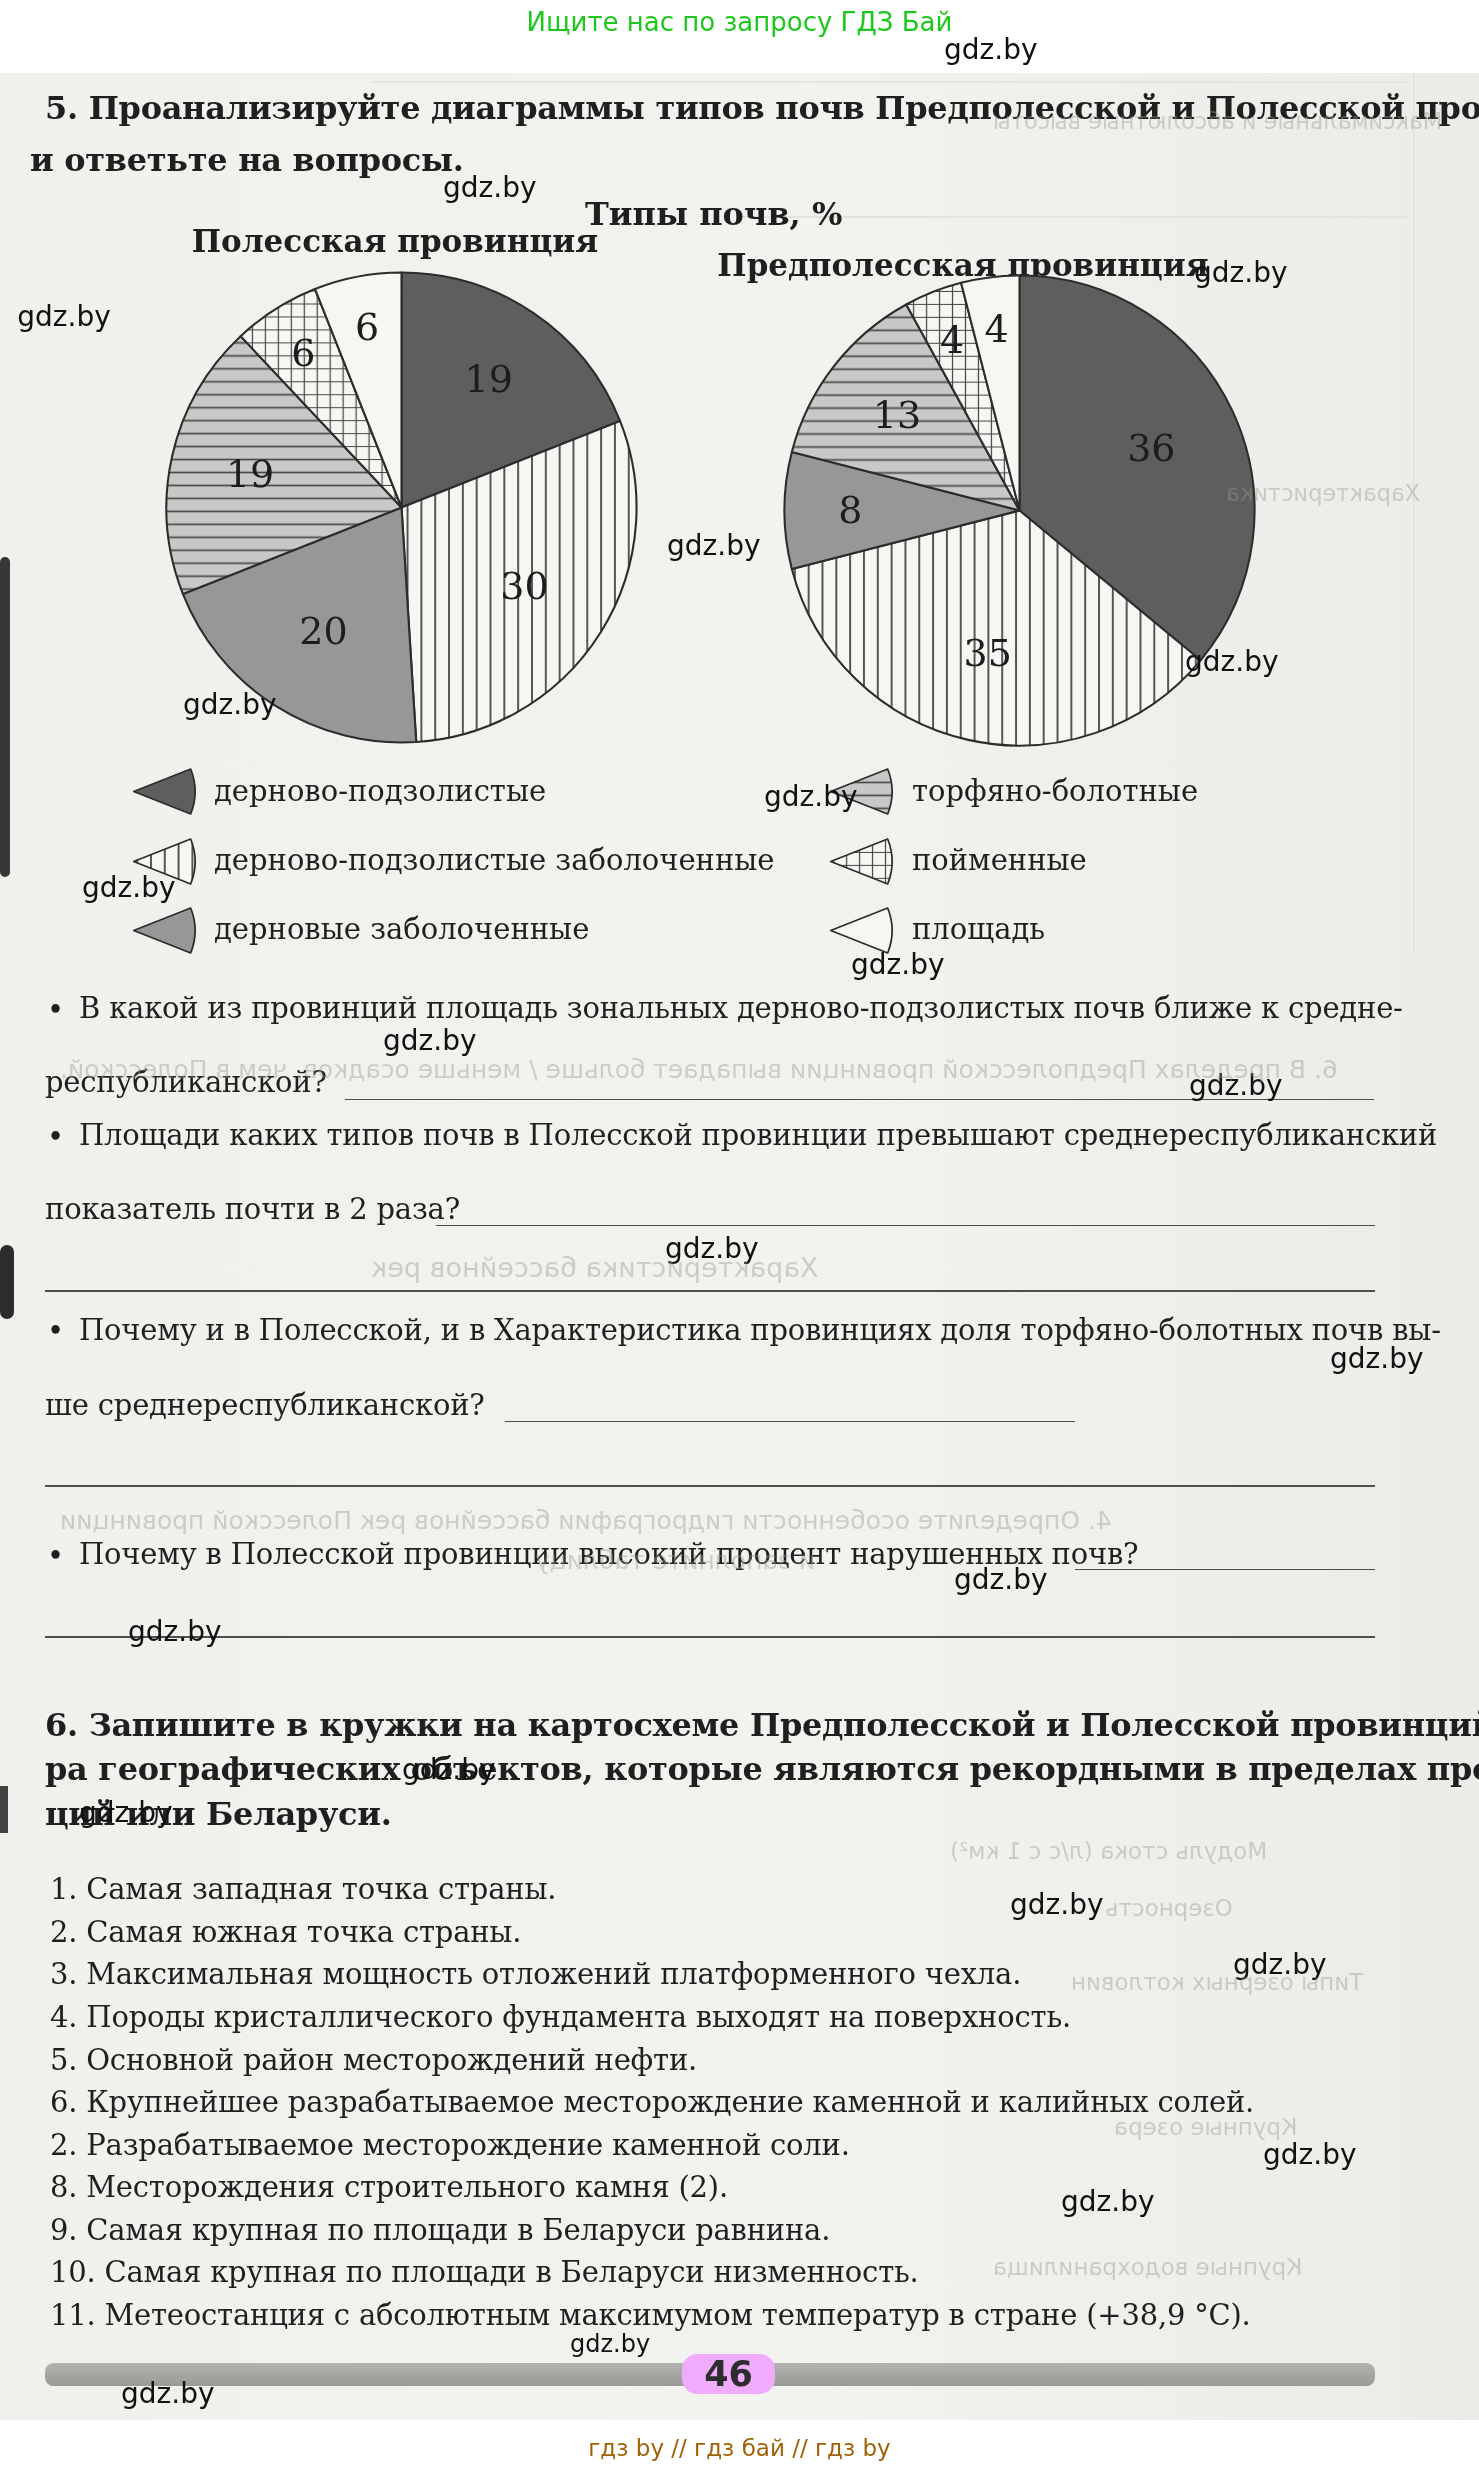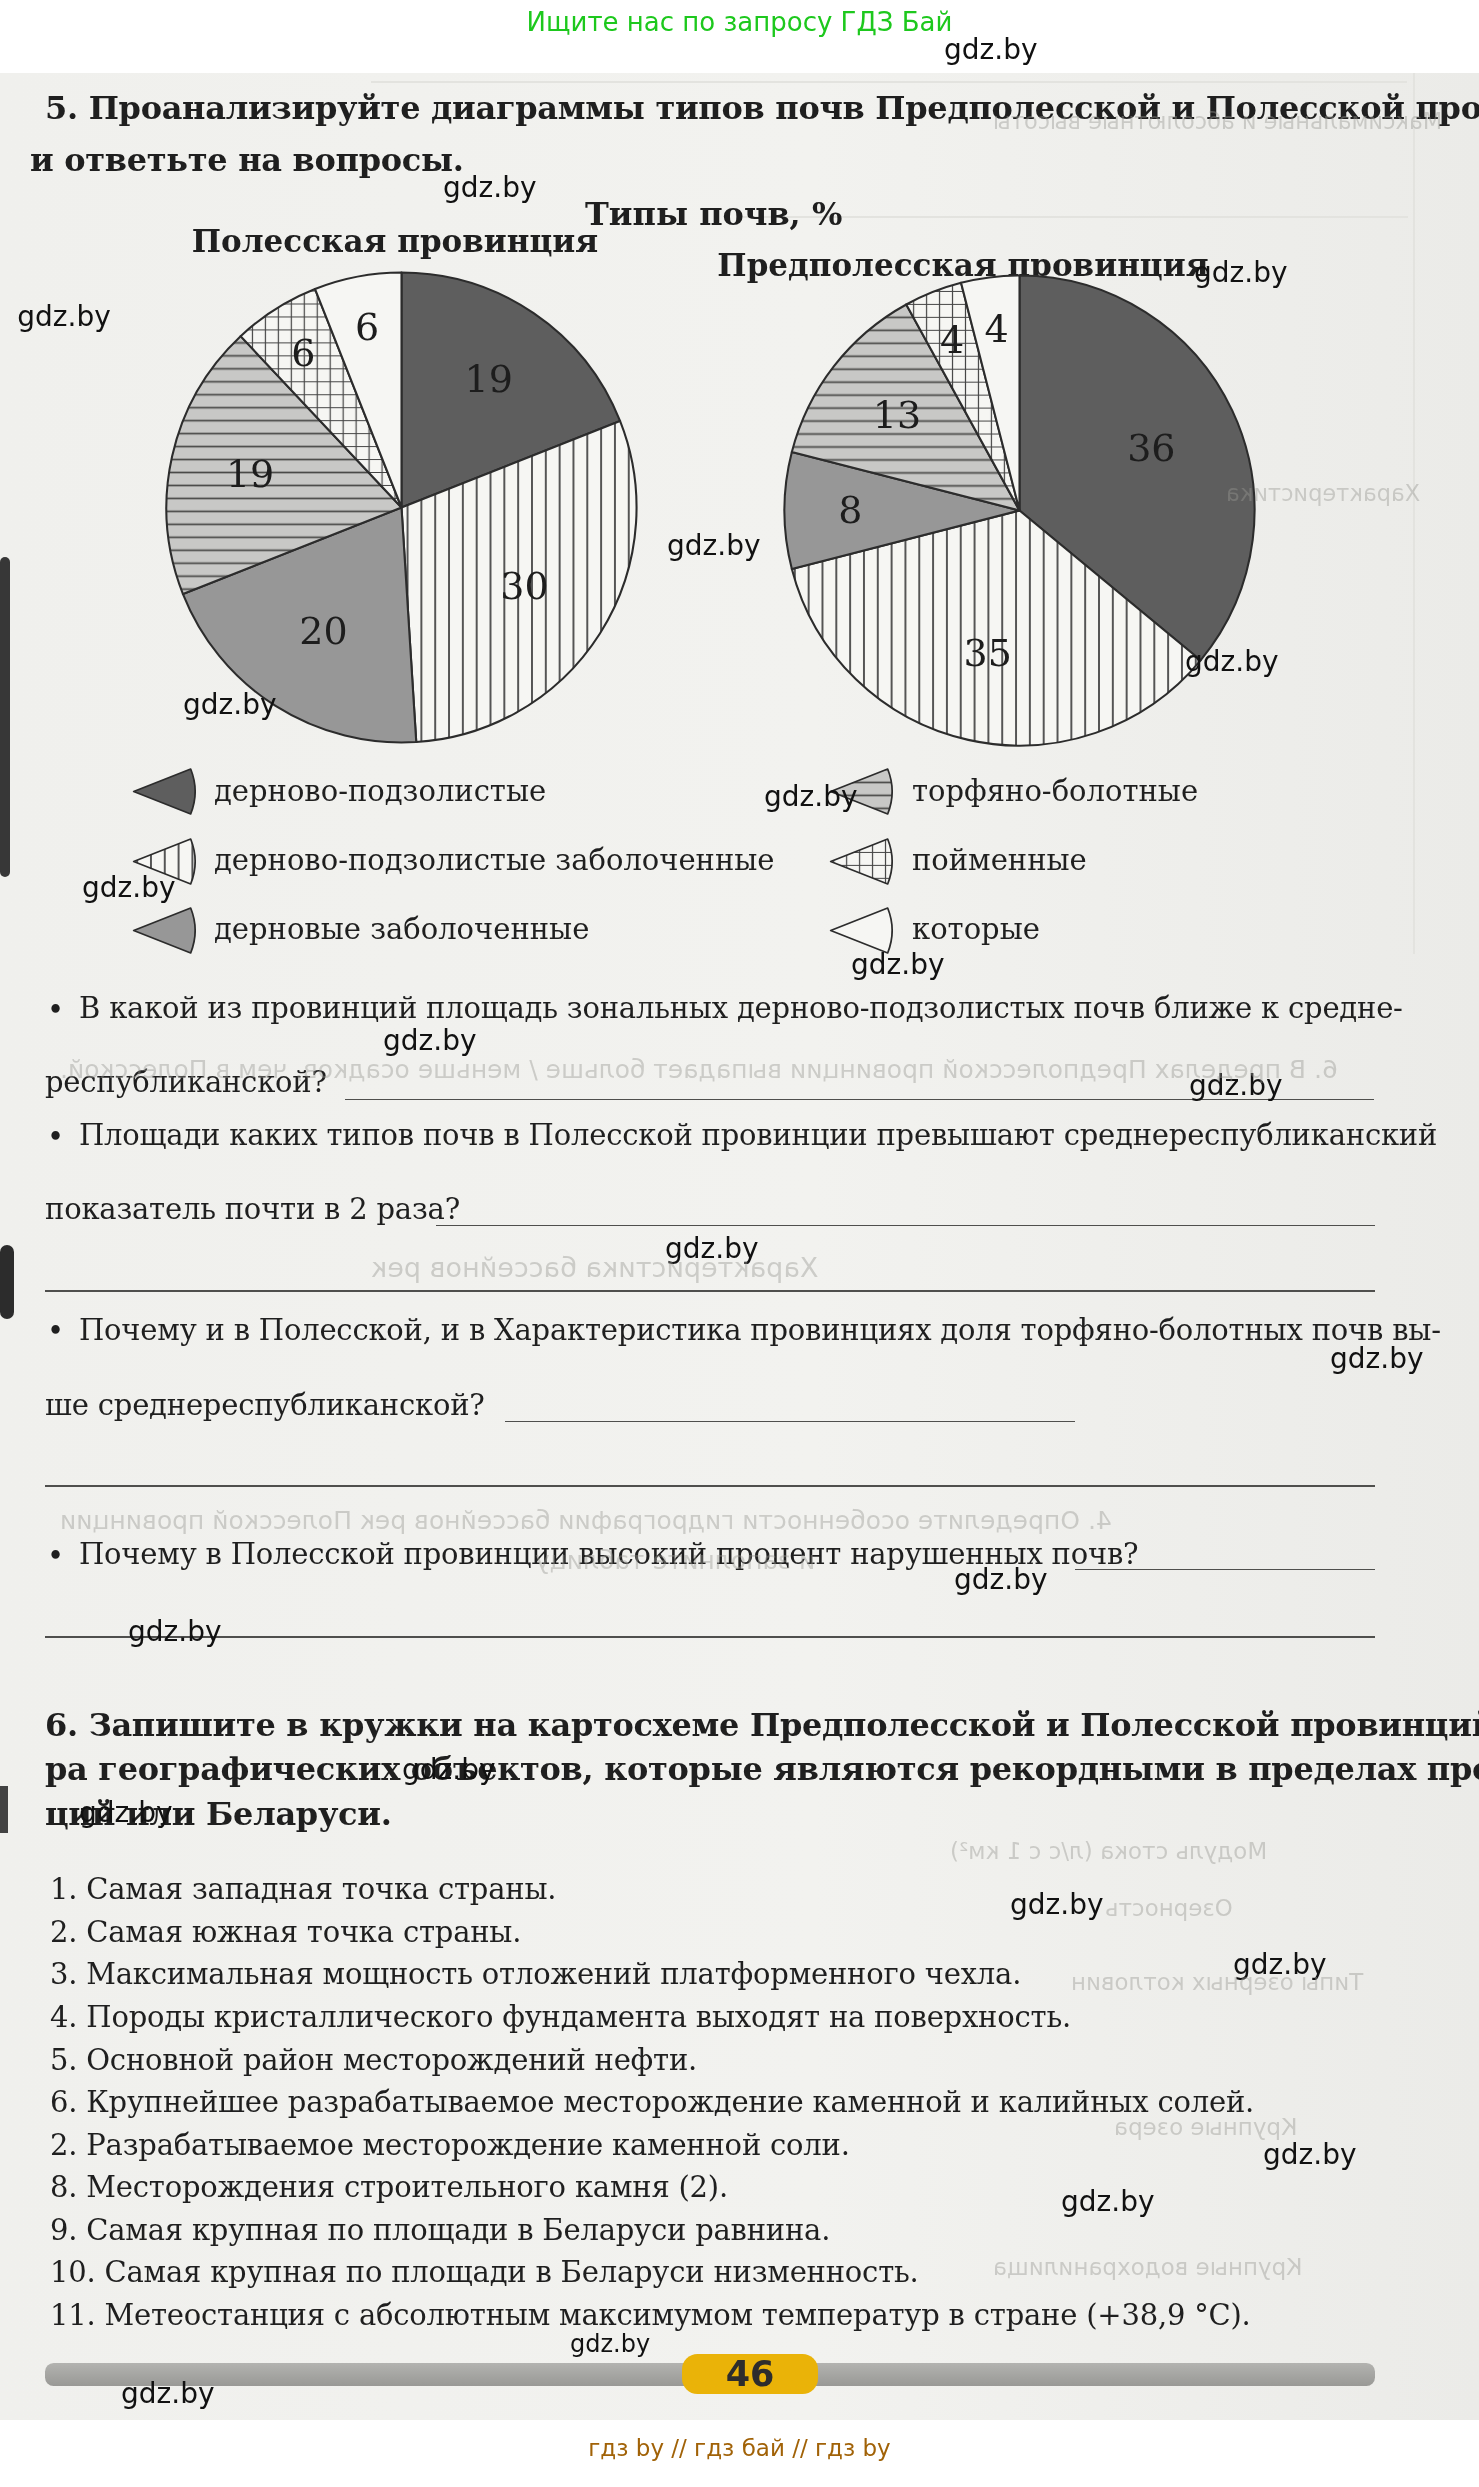--- a/index.html
+++ b/index.html
@@ -17,22 +17,22 @@
   .heading{font-size:32px;font-weight:700;}
   .wm{position:absolute;font-family:"DejaVu Sans",sans-serif;color:#111;white-space:nowrap;}
   .ghost{position:absolute;font-family:"DejaVu Sans",sans-serif;color:#989893;opacity:.42;
          transform:scaleX(-1);transform-origin:center;white-space:nowrap;}
   .answer-line{position:absolute;border-top:1.7px solid #4f4f4d;}
   .answer-line.thick{border-top-width:2.6px;}
   .legend-label{position:absolute;font-size:29px;white-space:nowrap;}
   .list-item{position:absolute;left:50px;font-size:29px;letter-spacing:-0.2px;white-space:nowrap;}
   .pagebar{position:absolute;left:45px;top:2363px;width:1330px;height:22.5px;border-radius:8.6px;
            background:linear-gradient(180deg,#b3b3b0 0%,#a3a3a0 60%,#999996 100%);}
-  .pagebadge{position:absolute;left:682px;top:2354px;width:136px;height:40px;border-radius:15.5px;
-             background:#eab308;display:flex;align-items:center;justify-content:center;}
+  .pagebadge{position:absolute;left:682px;top:2354px;width:93px;height:40px;border-radius:15.5px;
+             background:#f0abfc;display:flex;align-items:center;justify-content:center;}
   .pagebadge span{font-family:"DejaVu Sans",sans-serif;font-weight:700;font-size:35px;color:#2d2d2d;}
   .footer-links{position:absolute;top:2435px;left:0;width:100%;text-align:center;
                 font-family:"DejaVu Sans",sans-serif;font-size:23px;}
   .edge-mark{position:absolute;background:#161616;}
   .faint-line{position:absolute;background:#e3e3df;}
   svg{position:absolute;overflow:visible;}
 </style>
 </head>
 <body>
 
@@ -217,21 +217,21 @@
             <rect width="16" height="15" fill="#c8c8c6"></rect>
             <path d="M0,7.5 H16" stroke="#4a4a48" stroke-width="2"></path>
           </pattern>
           <pattern id="lg5-g" width="15" height="15" patternUnits="userSpaceOnUse">
             <rect width="15" height="15" fill="#f6f6f3"></rect>
             <path d="M7.5,0 V15 M0,7.5 H15" stroke="#454545" stroke-width="1.4"></path>
           </pattern>
         </defs>
         <path d="M4,33 L70,7 A70,70 0 0 1 70,59 Z" fill="#f6f6f3" stroke="#2c2c2c" stroke-width="2" stroke-linejoin="round"></path>
       </svg>
-      <div class="legend-label" style="left: 912px; top: 912px;">которые</div>
+      <div class="legend-label" style="left: 912px; top: 912px;">площадь</div>
     </div>
 
   <div class="txt bullet" style="left:47px;top:993px;">•</div>
   <div class="txt q-line" style="left:79px;top:991px;">В какой из провинций площадь зональных дерново-подзолистых почв ближе к средне-</div>
   <div class="txt q-line" style="left:45px;top:1065px;">республиканской?</div>
   <div class="answer-line" style="left:345px;top:1099px;width:1029px;"></div>
 
   <div class="txt bullet" style="left:47px;top:1120px;">•</div>
   <div class="txt q-line" style="left:79px;top:1118px;">Площади каких типов почв в Полесской провинции превышают среднереспубликанский</div>
   <div class="txt q-line" style="left:45px;top:1192px;">показатель почти в 2 раза?</div>

